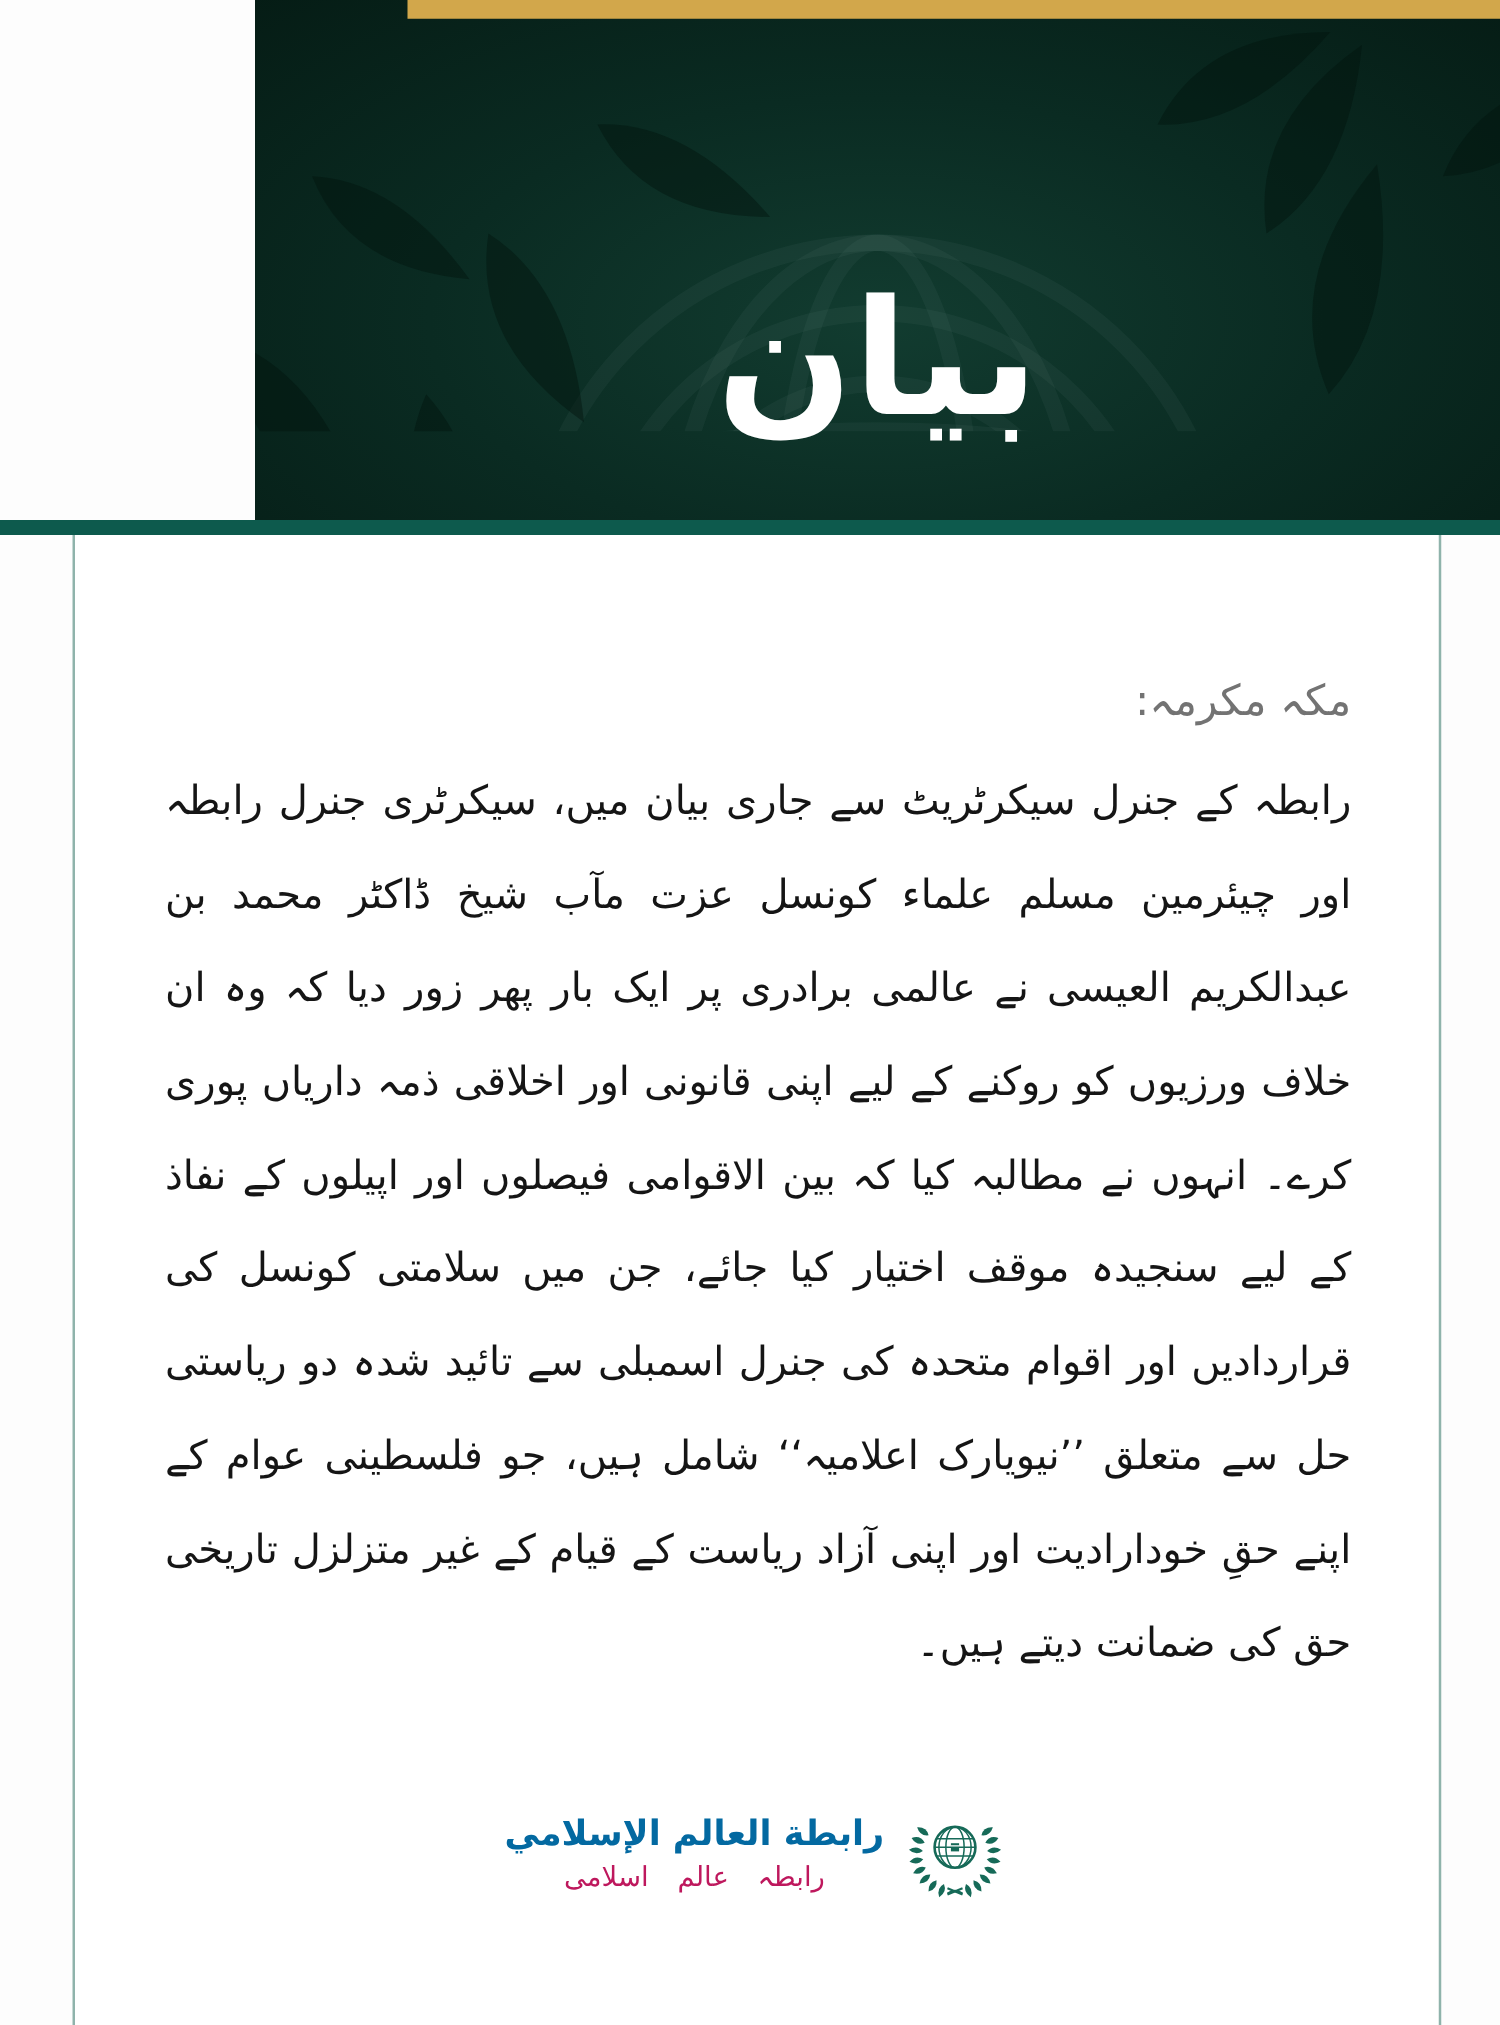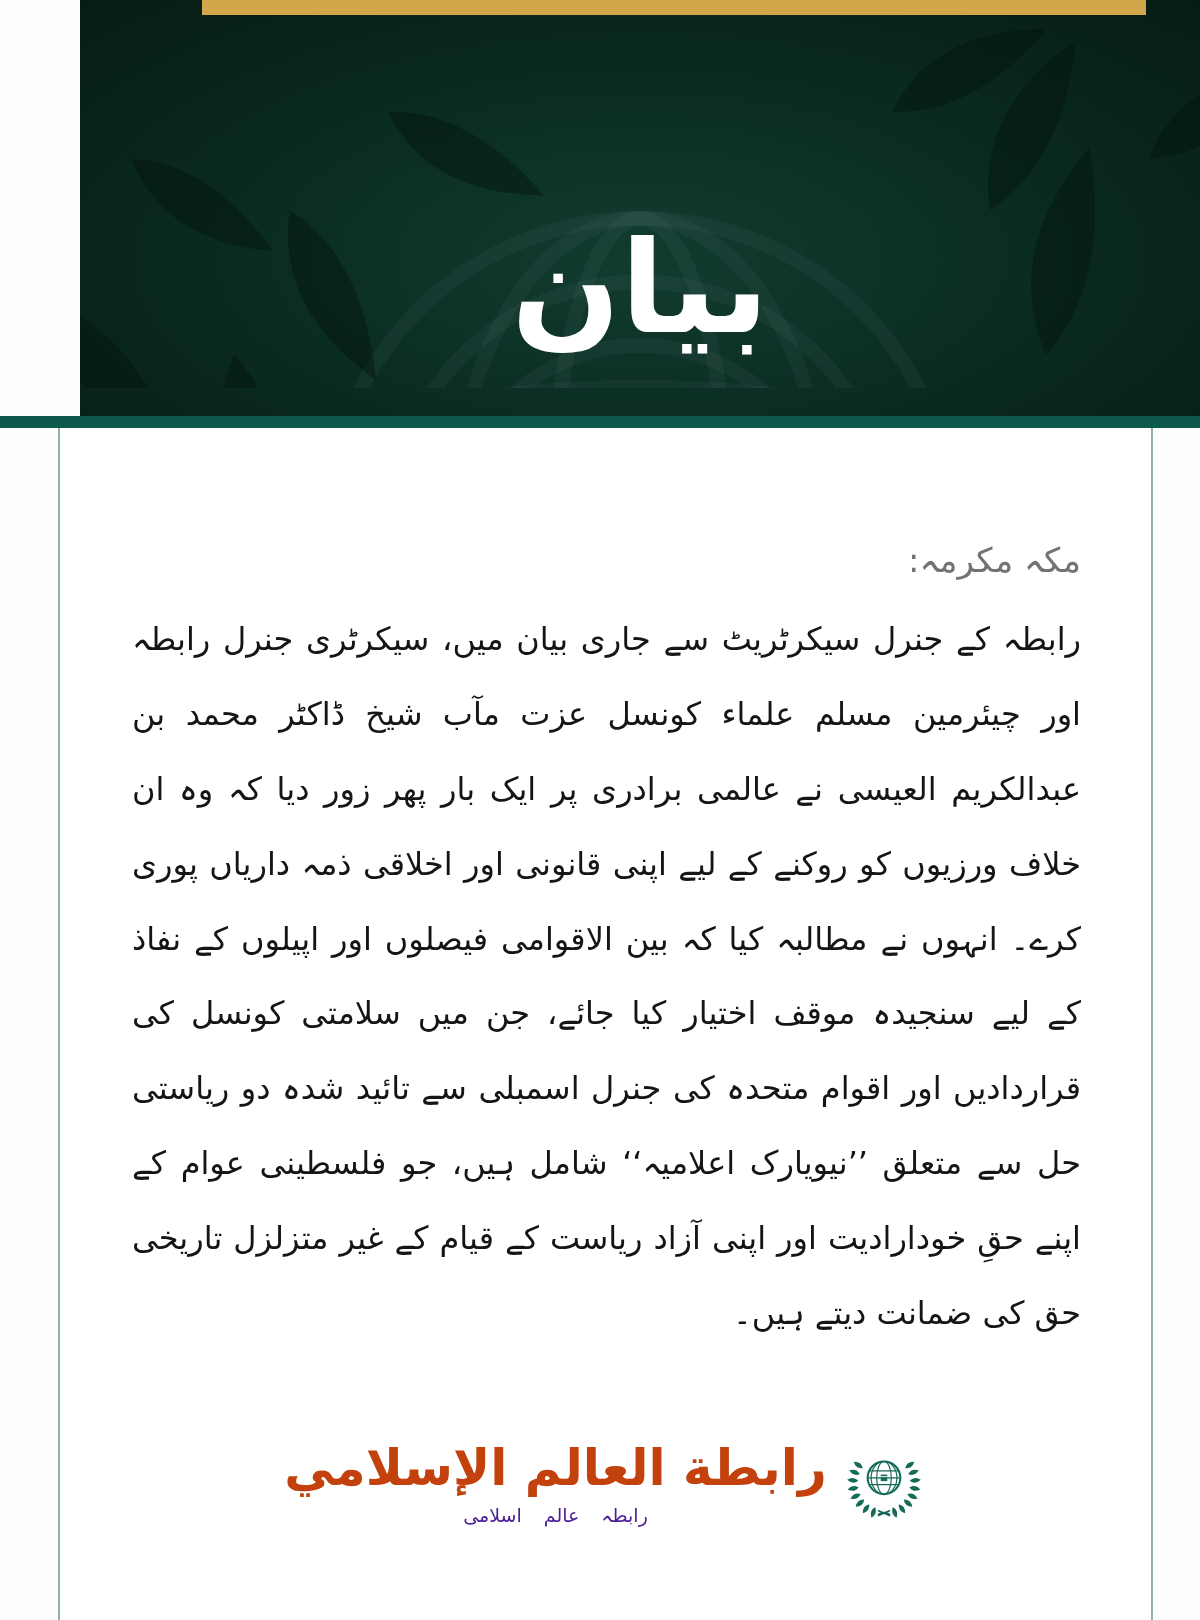--- a/index.html
+++ b/index.html
@@ -1,20 +1,20 @@
 <!DOCTYPE html>
 <html lang="ur" dir="rtl"><head>
 <meta charset="utf-8">
 <style>
   html,body{margin:0;padding:0;background:#fdfdfd;}
   .page{position:relative;width:1200px;height:1620px;margin:0 auto;overflow:hidden;
         font-family:"DejaVu Sans",sans-serif;background:#fdfdfd;}
 
   
-  .header{position:relative;width:1120px;height:416px;
+  .header{position:relative;width:996px;height:416px;
           background:radial-gradient(ellipse 75% 90% at 50% 62%, #123c30 0%, #0a2b22 48%, #051b14 100%);
           overflow:hidden;}
   .gold-bar{position:absolute;top:0;left:122px;width:944px;height:15px;}
   .header-watermark{position:absolute;inset:0;}
   .header-title{position:absolute;left:0;right:0;top:218px;text-align:center;
                 color:#ffffff;font-size:128px;line-height:1.1;font-weight:bold;}
   .teal-strip{width:1200px;height:12px;}
 
   
   .card{position:absolute;top:428px;bottom:0;left:58px;width:1095px;background:#ffffff;
@@ -23,22 +23,22 @@
   .loc-heading{font-size:34px;color:#737373;margin:0 0 22px 0;font-weight:normal;}
   .body-text p{margin:0;font-size:32px;line-height:2.34;color:#151515;
                text-align:justify;text-justify:inter-word;}
   .body-text p + p{margin-top:6px;}
 
   
   .logo{position:absolute;left:0;right:0;top:1012px;display:flex;direction:rtl;
         justify-content:center;align-items:center;gap:14px;}
   .emblem{width:86px;height:86px;flex:0 0 auto;}
   .logo-names{text-align:center;}
-  .arabic-name{font-size:50px;color:#c2410c;line-height:1.15;font-weight:bold;}
-  .urdu-name{font-size:19px;color:#4c1d95;margin-top:6px;word-spacing:16px;}
+  .arabic-name{font-size:28px;color:#0369a1;line-height:1.15;font-weight:bold;}
+  .urdu-name{font-size:22px;color:#be185d;margin-top:6px;word-spacing:16px;}
 </style>
 </head>
 <body>
 
 <div class="page">
 
   <div class="header">
 
     <svg class="header-watermark" viewBox="0 0 1200 416" preserveAspectRatio="none" aria-hidden="true">
       <defs>

